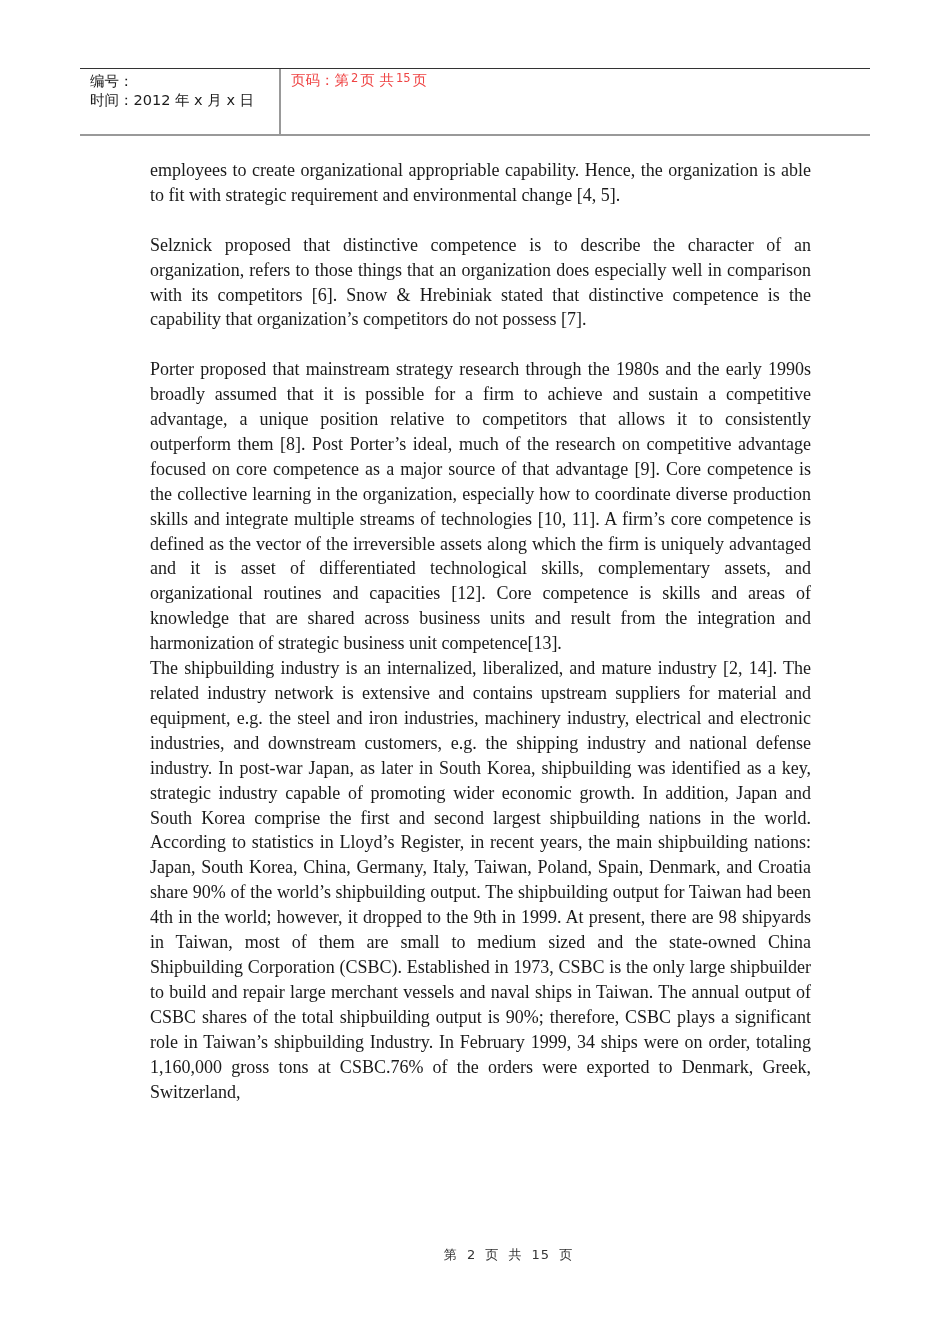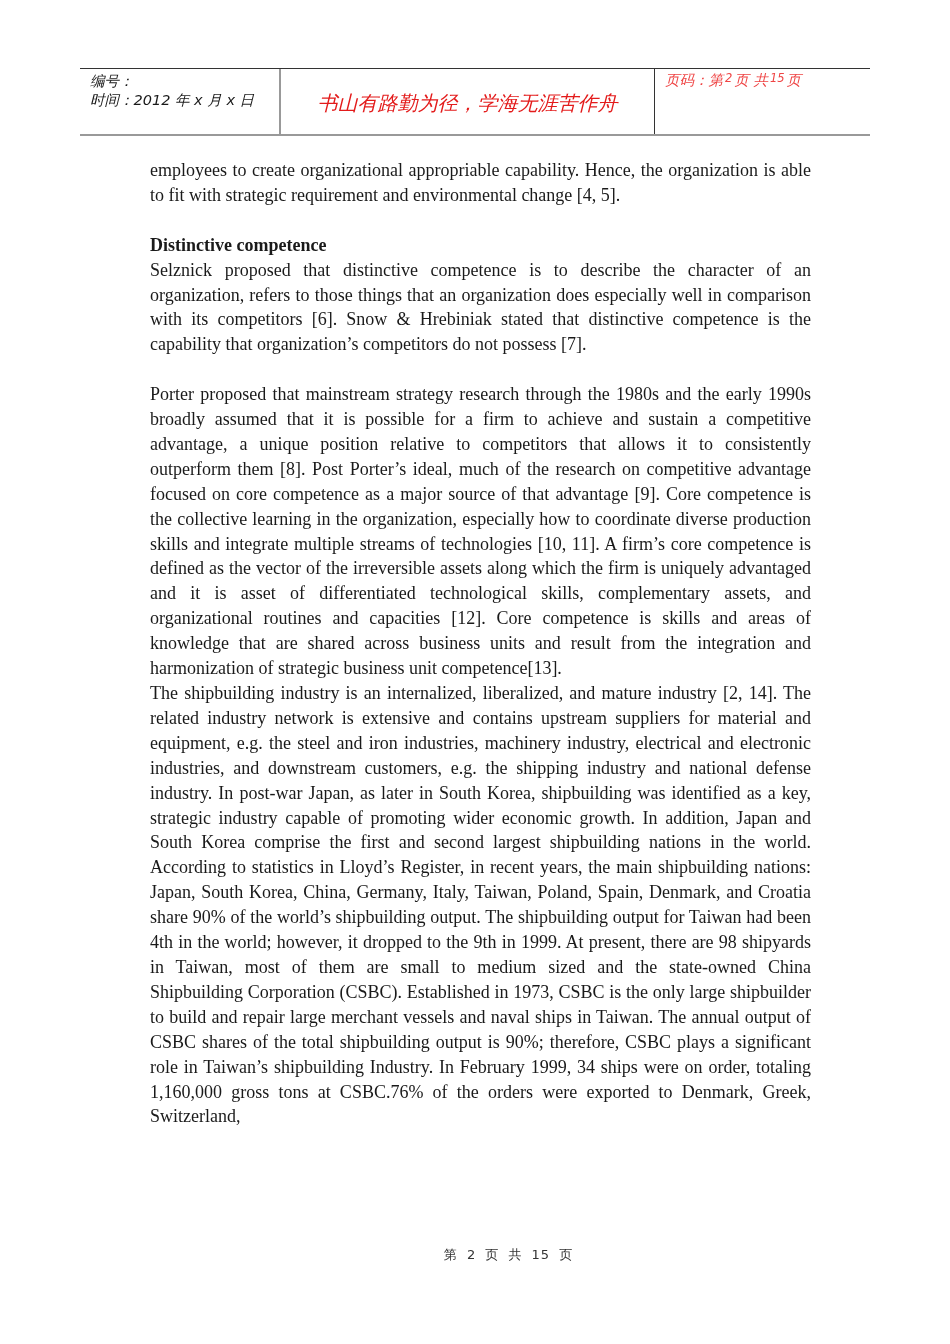--- a/index.html
+++ b/index.html
@@ -18,21 +18,20 @@
     .header-table {
       position: absolute;
       left: 80px;
       top: 68px;
       width: 790px;
       height: 68px;
       border-top: 1.5px solid #333;
       border-bottom: 2px solid #999;
       display: flex;
       box-sizing: border-box;
-      font-style: italic;
     }
     .hcell {
       box-sizing: border-box;
       height: 100%;
       font-family: "DejaVu Sans", "Liberation Sans", sans-serif;
     }
     .hcell-left {
       width: 201px;
       padding: 3px 0 0 10px;
       font-size: 14.5px;
@@ -101,37 +100,33 @@
     }
   </style>
 </head>
 <body>
 
 <div class="header-table">
   <div class="hcell hcell-left">
     <div>编号：</div>
     <div>时间：2012 年 x 月 x 日</div>
   </div>
-  <div class="hcell hcell-mid">
-    <span>书山有路勤为径，学海无涯苦作舟</span>
-  </div>
   <div class="hcell hcell-right">
     <span>页码：第</span>
     <span class="small-num">2</span>
     <span>页  共</span>
     <span class="small-num">15</span>
     <span>页</span>
   </div>
 </div>
 
 <div class="content">
   <p>employees to create organizational appropriable capability. Hence, the organization is able to fit with strategic requirement and environmental change [4, 5].</p>
   <div class="gap"></div>
 
-  <h3>Distinctive competence</h3>
   <p>Selznick proposed that distinctive competence is to describe the character of an organization, refers to those things that an organization does especially well in comparison with its competitors [6]. Snow &amp; Hrebiniak stated that distinctive competence is the capability that organization’s competitors do not possess [7].</p>
   <div class="gap"></div>
 
   <p>Porter proposed that mainstream strategy research through the 1980s and the early 1990s broadly assumed that it is possible for a firm to achieve and sustain a competitive advantage, a unique position relative to competitors that allows it to consistently outperform them [8]. Post Porter’s ideal, much of the research on competitive advantage focused on core competence as a major source of that advantage [9]. Core competence is the collective learning in the organization, especially how to coordinate diverse production skills and integrate multiple streams of technologies [10, 11]. A firm’s core competence is defined as the vector of the irreversible assets along which the firm is uniquely advantaged and it is asset of differentiated technological skills, complementary assets, and organizational routines and capacities [12]. Core competence is skills and areas of knowledge that are shared across business units and result from the integration and harmonization of strategic business unit competence[13].</p>
   <p>The shipbuilding industry is an internalized, liberalized, and mature industry [2, 14]. The related industry network is extensive and contains upstream suppliers for material and equipment, e.g. the steel and iron industries, machinery industry, electrical and electronic industries, and downstream customers, e.g. the shipping industry and national defense industry. In post-war Japan, as later in South Korea, shipbuilding was identified as a key, strategic industry capable of promoting wider economic growth. In addition, Japan and South Korea comprise the first and second largest shipbuilding nations in the world. According to statistics in Lloyd’s Register, in recent years, the main shipbuilding nations: Japan, South Korea, China, Germany, Italy, Taiwan, Poland, Spain, Denmark, and Croatia share 90% of the world’s shipbuilding output. The shipbuilding output for Taiwan had been 4th in the world; however, it dropped to the 9th in 1999. At present, there are 98 shipyards in Taiwan, most of them are small to medium sized and the state-owned China Shipbuilding Corporation (CSBC). Established in 1973, CSBC is the only large shipbuilder to build and repair large merchant vessels and naval ships in Taiwan. The annual output of CSBC shares of the total shipbuilding output is 90%; therefore, CSBC plays a significant role in Taiwan’s shipbuilding Industry. In February 1999, 34 ships were on order, totaling 1,160,000 gross tons at CSBC.76% of the orders were exported to Denmark, Greek, Switzerland,</p>
 </div>
 
 <div class="footer">
   <span>第 2 页 共 15 页</span>
 </div>

